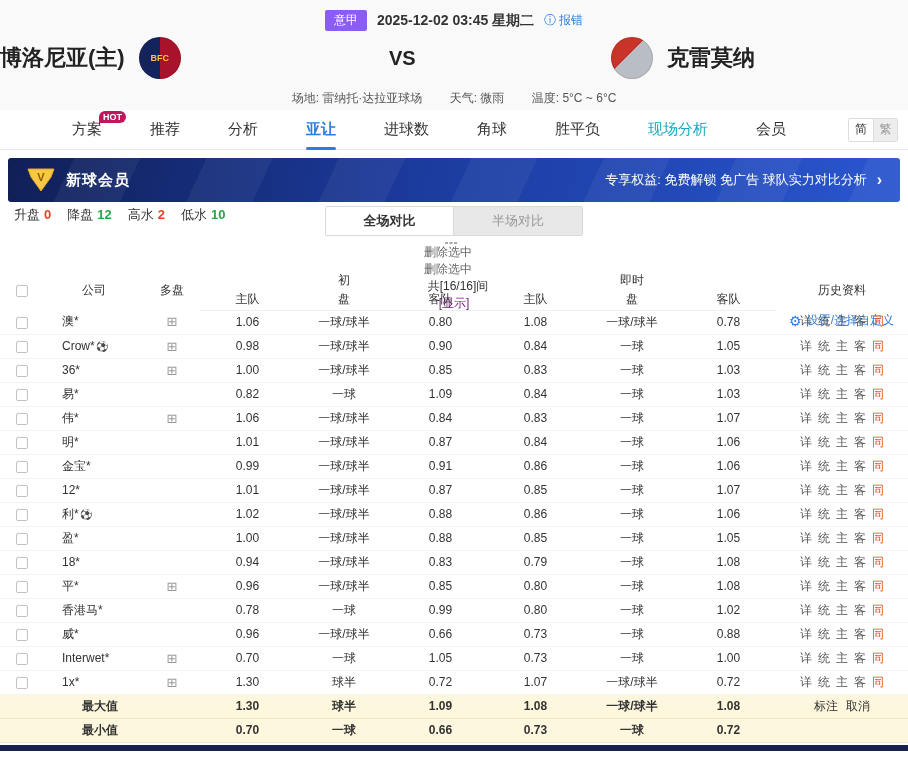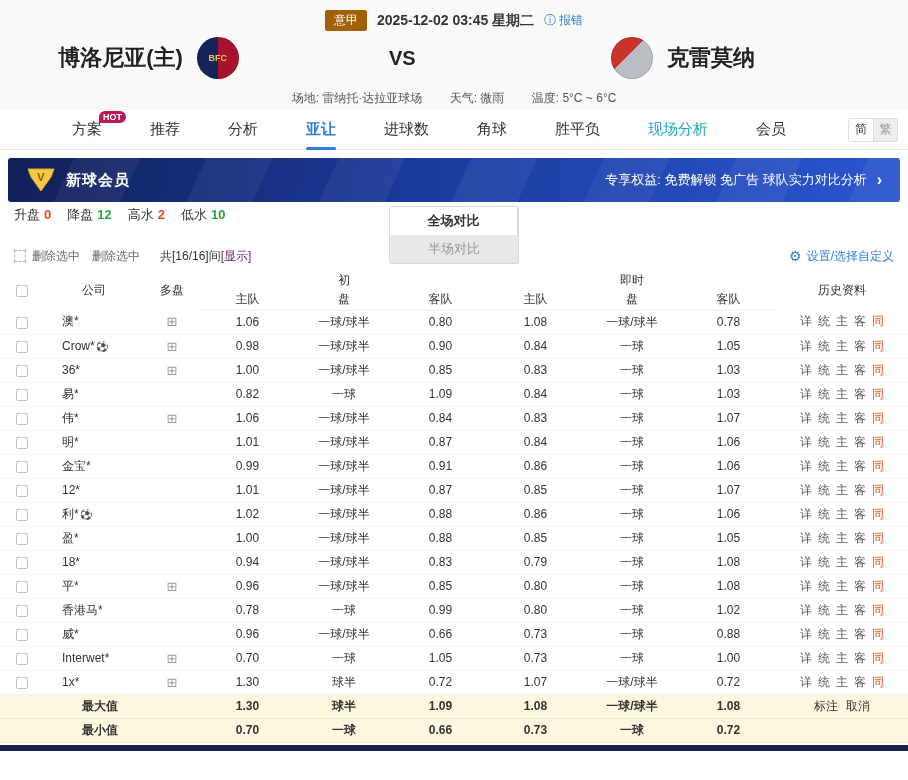--- a/index.html
+++ b/index.html
@@ -4,27 +4,27 @@
 <style>
   * { box-sizing: border-box; margin: 0; padding: 0; }
   html,body { width: 908px; }
   body {
     font-family: "Liberation Sans", "DejaVu Sans", sans-serif;
     background: #fff; color: #333; width: 908px; height: 780px; overflow: hidden;
   }
   
   .header { background: #f9f9f9; padding-top: 10px; height: 110px; }
   .top-strip { display: flex; justify-content: center; align-items: center; gap: 10px; }
-  .league-badge { background: #a16207; color: #fff; font-size: 12px; padding: 2px 9px; border-radius: 2px; }
+  .league-badge { background: #8b5cf6; color: #fff; font-size: 12px; padding: 2px 9px; border-radius: 2px; }
   .datetime { font-size: 14px; font-weight: bold; color: #333; }
   .report { color: #2b7de0; font-size: 12px; display: inline-flex; align-items: center; gap: 3px; cursor: pointer; }
   .report .i-ico { font-size: 12px; }
   .teams { display: grid; grid-template-columns: 1fr 130px 1fr; align-items: center; margin-top: 4px; height: 46px; }
   .team { display: flex; align-items: center; gap: 14px; }
-  .team.home { justify-content: center; padding-right: 92px; }
+  .team.home { justify-content: flex-start; padding-right: 92px; }
   .team.away { justify-content: flex-start; padding-left: 92px; }
   .team-name { font-size: 22px; font-weight: bold; color: #222; }
   .vs { font-size: 20px; font-weight: bold; color: #222; }
   .logo { width: 42px; height: 42px; border-radius: 50%; display: inline-flex; align-items: center; justify-content: center;
           font-size: 9px; font-weight: bold; color: #f5c642; flex: 0 0 auto; box-shadow: 0 0 0 1px rgba(0,0,0,.12) inset; }
   .logo.home-logo { background: linear-gradient(90deg, #14235c 50%, #a8132b 50%); }
   .logo.away-logo { background: linear-gradient(135deg, #c8332a 42%, #b9bec4 42%); color: #fff; }
   .meta { text-align: center; font-size: 12px; color: #555; margin-top: 9px; }
   .meta .m-item { margin: 0 12px; }
   .meta .m-label { color: #555; text-align: right; }
@@ -49,26 +49,26 @@
             background: repeating-linear-gradient(115deg, transparent 0 60px, rgba(255,255,255,.05) 60px 120px); }
   .banner-left { display: flex; align-items: center; gap: 10px; position: relative; }
   .v-shield { width: 30px; height: 26px; }
   .banner-title { color: #fff; font-size: 15px; font-weight: bold; letter-spacing: 1px; }
   .banner-right { display: flex; align-items: center; gap: 10px; color: #fff; font-size: 13px; position: relative; }
   .banner-arrow { font-size: 16px; font-weight: bold; }
   
   .filter-row { position: relative; height: 34px; display: flex; align-items: flex-start; padding: 0 14px; margin-top: 4px; }
   .filter-group { display: flex; gap: 16px; font-size: 13px; color: #333; }
   .filter-item .fv { font-weight: bold; margin-left: 4px; }
-  .toggle { position: absolute; left: 50%; transform: translateX(-50%); display: flex; border: 1px solid #d9d9d9; border-radius: 2px; overflow: hidden; flex-direction: column; }
+  .toggle { position: absolute; left: 50%; transform: translateX(-50%); display: flex; border: 1px solid #d9d9d9; border-radius: 2px; overflow: hidden; }
   .toggle-opt { width: 128px; height: 28px; line-height: 28px; text-align: center; font-size: 13px; cursor: pointer; }
   .toggle-opt.on { background: #fff; color: #333; font-weight: bold; border-right: 1px solid #d9d9d9; }
   .toggle-opt.off { background: #e8e8e8; color: #999; }
   
-  .toolbar { height: 28px; display: flex; align-items: center; padding: 0 14px; font-size: 12px; color: #666; margin-top: 2px; }
+  .toolbar { height: 28px; display: flex; align-items: center; padding: 0 14px; font-size: 12px; color: #666; margin-top: 2px; flex-direction: column; }
   .sel-icon { width: 12px; height: 12px; border: 1px dashed #aaa; display: inline-block; margin-right: 6px; }
   .tb-item { margin-right: 12px; cursor: pointer; }
   .count-text { color: #333; margin-left: 8px; }
   .show-link { color: #701a75; cursor: pointer; }
   .tb-right { margin-left: auto; color: #2b7de0; display: flex; align-items: center; gap: 5px; cursor: pointer; }
   .gear-icon { font-size: 14px; }
   
   table { width: 100%; border-collapse: collapse; font-size: 12px; table-layout: fixed; }
   th, td { text-align: center; font-weight: normal; color: #333; padding: 0; }
   thead th { height: 20px; border-bottom: 1px solid #f0f0f0; }

